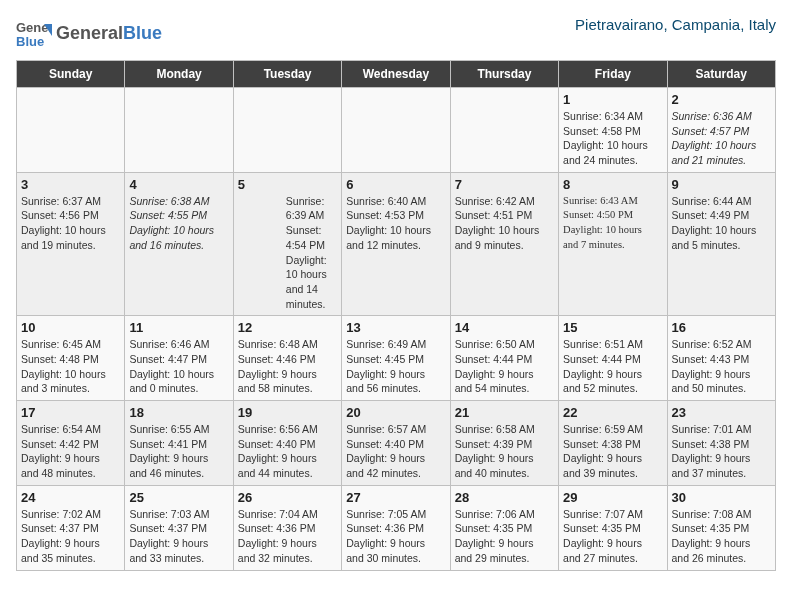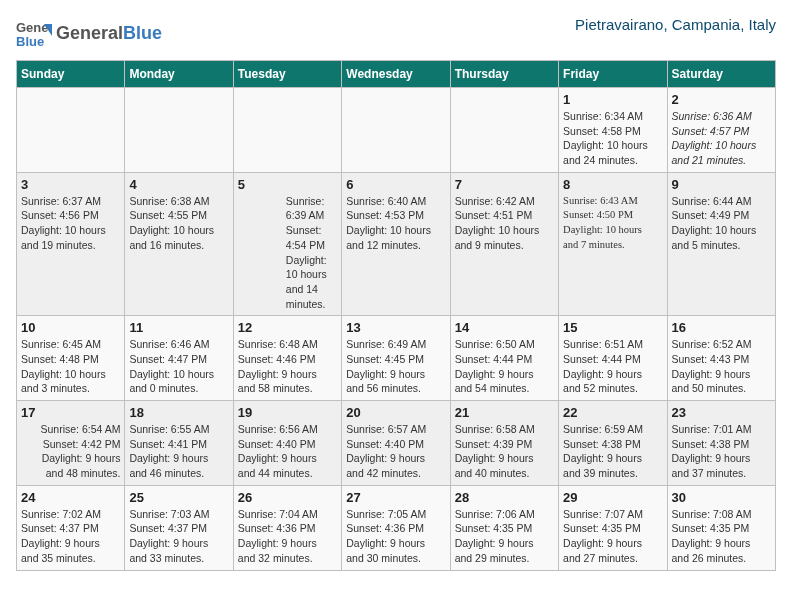--- a/index.html
+++ b/index.html
@@ -43,24 +43,24 @@
     .calendar-subtitle {
       font-size: 15px;
       color: #0c4a6e;
     }
     table {
       width: 100%;
       border-collapse: collapse;
       font-size: 11px;
     }
     thead tr th {
-      background-color: #0f766e;
+      background-color: #404040;
       color: #fff;
       padding: 6px 4px;
-      text-align: left;
+      text-align: center;
       font-size: 12px;
       border: 1px solid #c0c0c0;
     }
     tbody tr td {
       border: 1px solid #c0c0c0;
       vertical-align: top;
       padding: 4px;
       height: 80px;
       width: calc(100% / 7);
     }
@@ -144,21 +144,21 @@
       <tr>
         <td>
           <span class="day-number">3</span>
           <div class="day-info" style="white-space: pre-line;">Sunrise: 6:37 AM
 Sunset: 4:56 PM
 Daylight: 10 hours
 and 19 minutes.</div>
         </td>
         <td>
           <span class="day-number">4</span>
-          <div class="day-info" style="white-space: pre-line;">Sunrise: 6:38 AM
+          <div class="day-info" style="white-space: pre-line; font-style: italic;">Sunrise: 6:38 AM
 Sunset: 4:55 PM
 Daylight: 10 hours
 and 16 minutes.</div>
         </td>
         <td>
           <span class="day-number">5</span>
           <div class="day-info" style="white-space: pre-line; margin-left: 48px;">Sunrise: 6:39 AM
 Sunset: 4:54 PM
 Daylight: 10 hours
 and 14 minutes.</div>
@@ -239,21 +239,21 @@
           <span class="day-number">16</span>
           <div class="day-info" style="white-space: pre-line;">Sunrise: 6:52 AM
 Sunset: 4:43 PM
 Daylight: 9 hours
 and 50 minutes.</div>
         </td>
       </tr>
       <tr>
         <td>
           <span class="day-number">17</span>
-          <div class="day-info" style="white-space: pre-line; text-align: right;">Sunrise: 6:54 AM
+          <div class="day-info" style="white-space: pre-line;">Sunrise: 6:54 AM
 Sunset: 4:42 PM
 Daylight: 9 hours
 and 48 minutes.</div>
         </td>
         <td>
           <span class="day-number">18</span>
           <div class="day-info" style="white-space: pre-line;">Sunrise: 6:55 AM
 Sunset: 4:41 PM
 Daylight: 9 hours
 and 46 minutes.</div>

